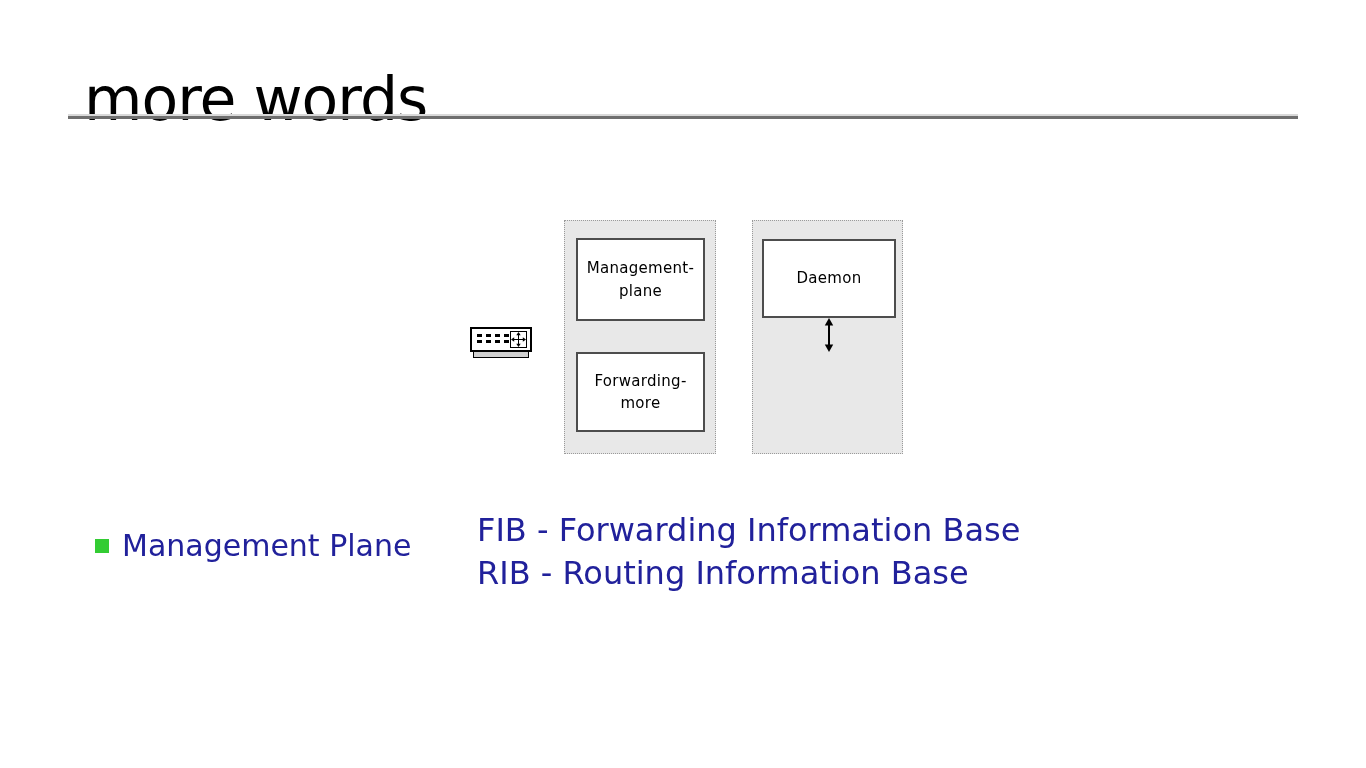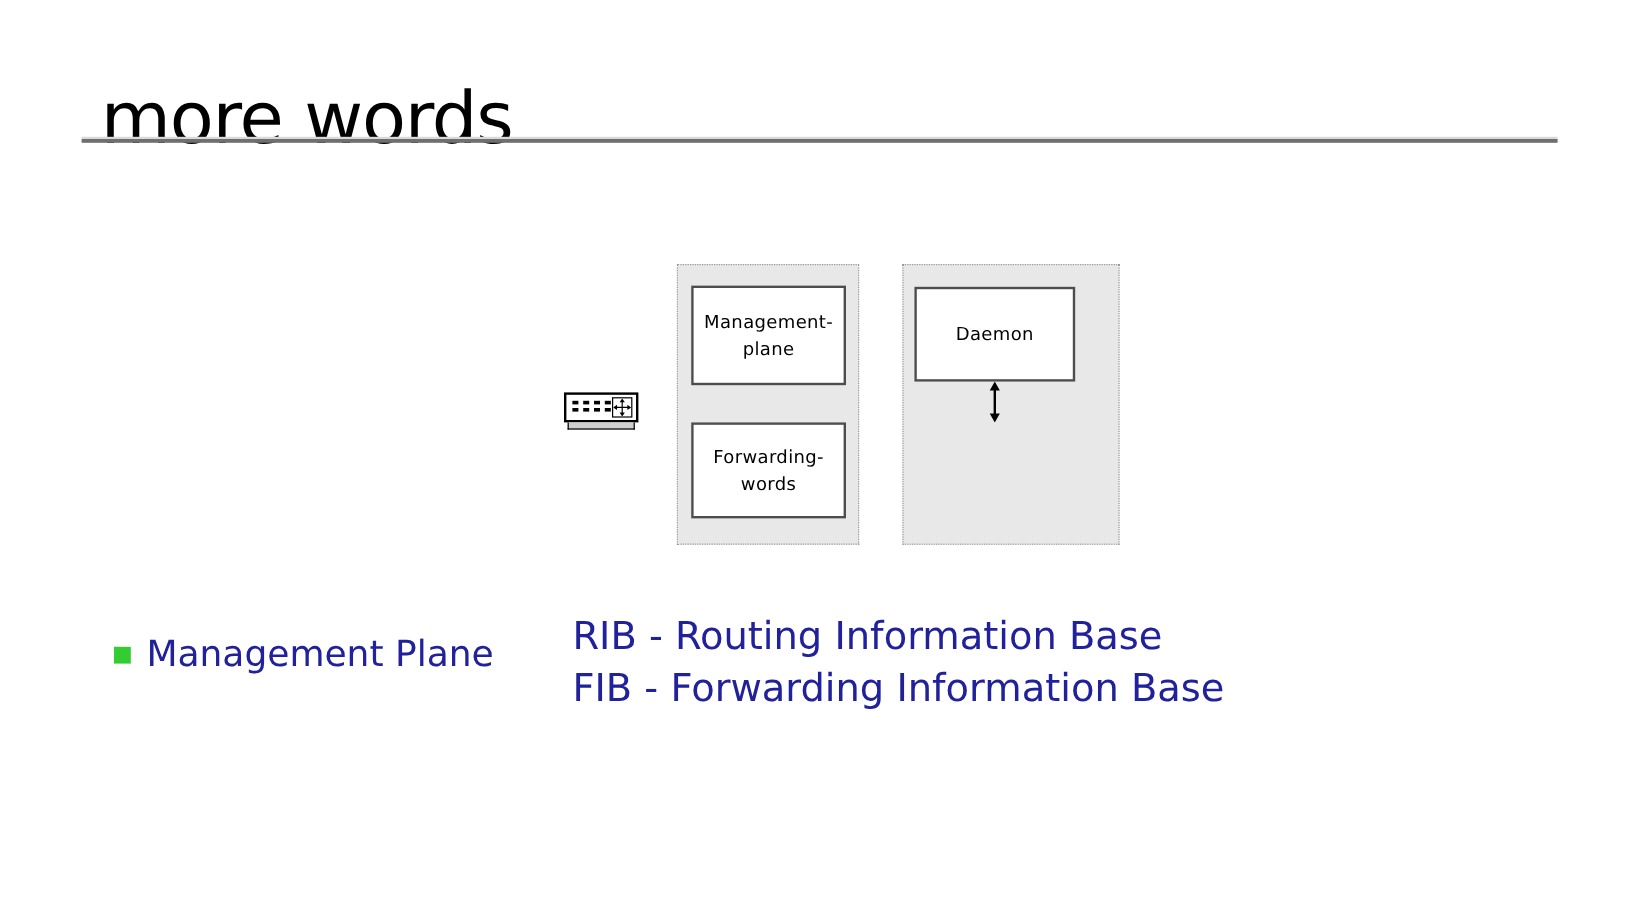--- a/index.html
+++ b/index.html
@@ -17,21 +17,21 @@
     position:absolute; left:68px; top:114px; width:1230px; height:5px;
     background:linear-gradient(to bottom, #d9d9d9 0 2px, #6f6f6f 2px 100%);
   }
 
   
   .group {
     position:absolute; top:220px; width:152px; height:234px;
     background:#e8e8e8; border:1px dotted #9a9a9a; box-sizing:border-box;
   }
   .group.left  { left:564px; }
-  .group.right { left:752px; width:181px;padding-left:44px; }
+  .group.right { left:752px; width:151px;padding-left:44px; }
 
   .node {
     position:absolute; background:#fff; border:2px solid #4d4d4d;
     box-sizing:border-box; display:flex; align-items:center; justify-content:center;
     text-align:center; font-size:15px; line-height:1.5; color:#000;
     letter-spacing:0.3px; white-space:pre-line;
   }
   .node.mgmt    { left:11px; top:17px;  width:129px; height:83px; }
   .node.fwd     { left:11px; top:131px; width:129px; height:80px; }
   .node.daemon  { left:9px;  top:18px;  width:134px; height:79px; }
@@ -104,21 +104,21 @@
     <div class="router-base"></div>
   </div>
 
   <div class="group left">
     <div class="node mgmt">
       <span>Management-
 plane</span>
     </div>
     <div class="node fwd">
       <span>Forwarding-
-words</span>
+more</span>
     </div>
   </div>
 
   <div class="group right">
     <div class="node daemon">
       <span>Daemon</span>
     </div>
     <svg class="v-arrow" width="16" height="34" viewBox="0 0 16 34">
       <line x1="8" y1="5" x2="8" y2="29" stroke="#000" stroke-width="2"></line>
       <polygon points="8,0 3.8,7.5 12.2,7.5" fill="#000"></polygon>
@@ -128,20 +128,20 @@
 
   <div class="bullets">
     <div class="bullet-row">
       <div class="bullet-sq"></div>
       <div class="bullet-label">Management Plane</div>
     </div>
   </div>
 
   <div class="defs">
     <div class="def-row">
-      <div class="def-label">RIB - Routing Information Base</div>
+      <div class="def-label">FIB - Forwarding Information Base</div>
     </div>
     <div class="def-row">
-      <div class="def-label">FIB - Forwarding Information Base</div>
+      <div class="def-label">RIB - Routing Information Base</div>
     </div>
   </div>
 
 </div>
 
 </body></html>

